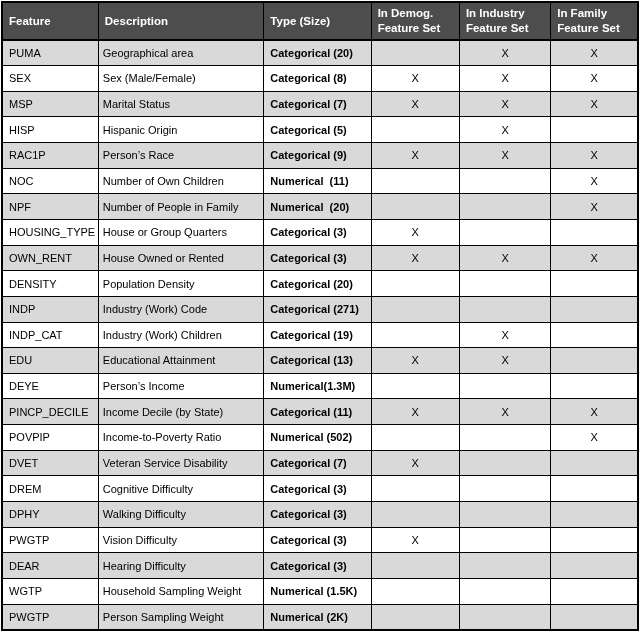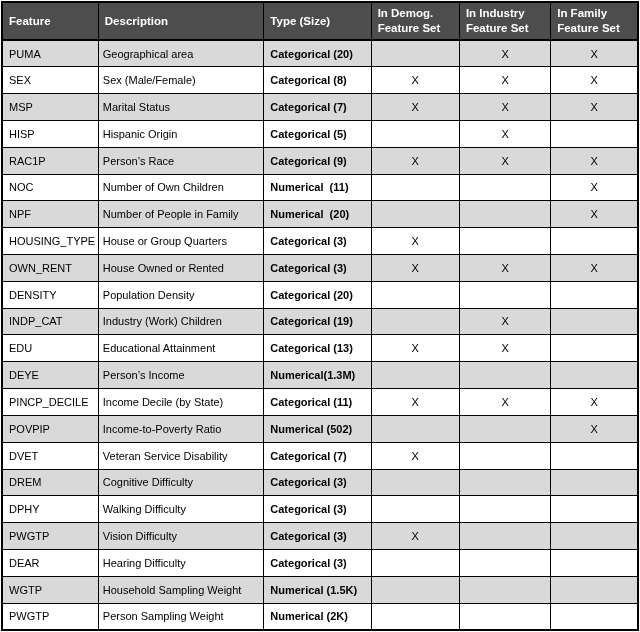--- a/index.html
+++ b/index.html
@@ -162,20 +162,28 @@
         </tr>
         <tr>
           <td class="col-feature">DENSITY</td>
           <td class="col-desc">Population Density</td>
           <td class="col-type">Categorical (20)</td>
           <td class="col-mark"></td>
           <td class="col-mark"></td>
           <td class="col-mark"></td>
         </tr>
         <tr>
+          <td class="col-feature">INDP</td>
+          <td class="col-desc">Industry (Work) Code</td>
+          <td class="col-type">Categorical (271)</td>
+          <td class="col-mark"></td>
+          <td class="col-mark"></td>
+          <td class="col-mark"></td>
+        </tr>
+        <tr>
           <td class="col-feature">INDP_CAT</td>
           <td class="col-desc">Industry (Work) Children</td>
           <td class="col-type">Categorical (19)</td>
           <td class="col-mark"></td>
           <td class="col-mark">X</td>
           <td class="col-mark"></td>
         </tr>
         <tr>
           <td class="col-feature">EDU</td>
           <td class="col-desc">Educational Attainment</td>

